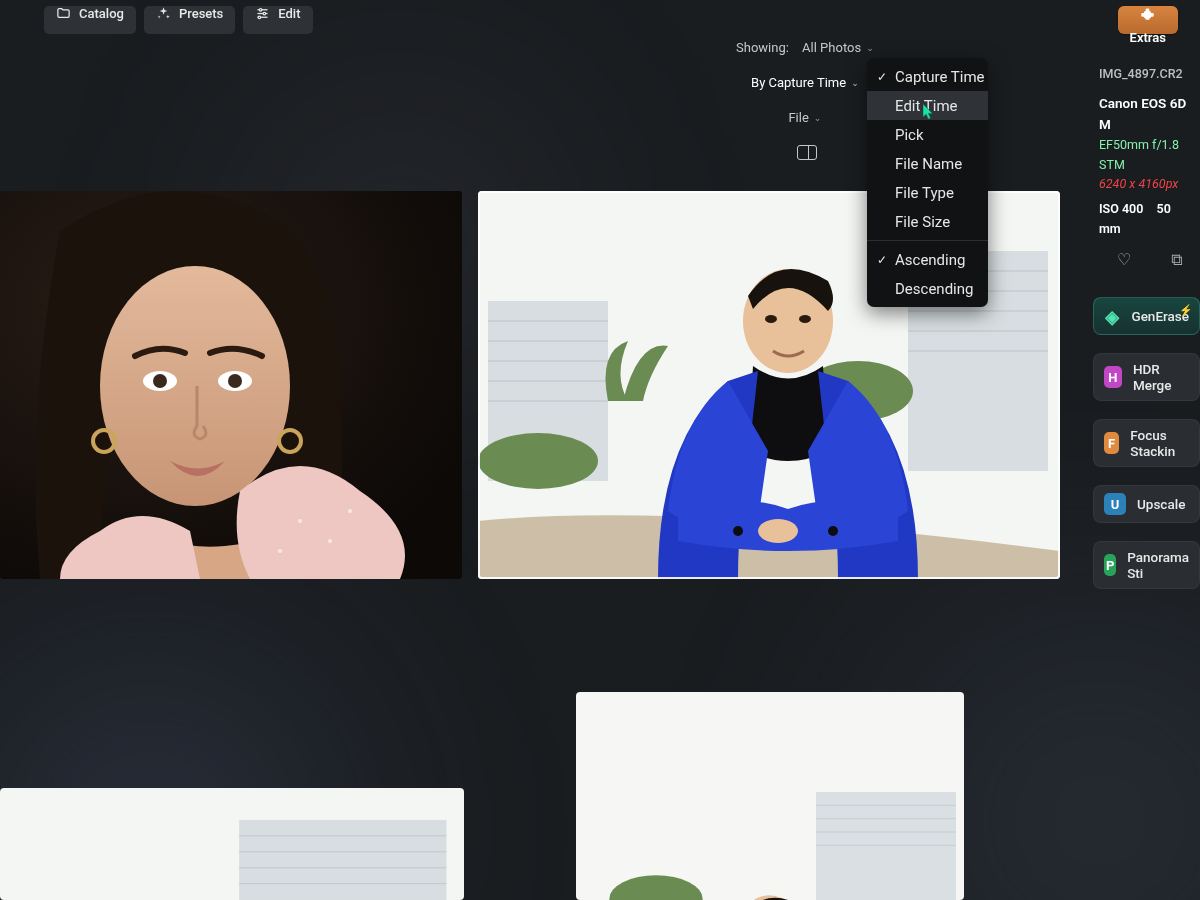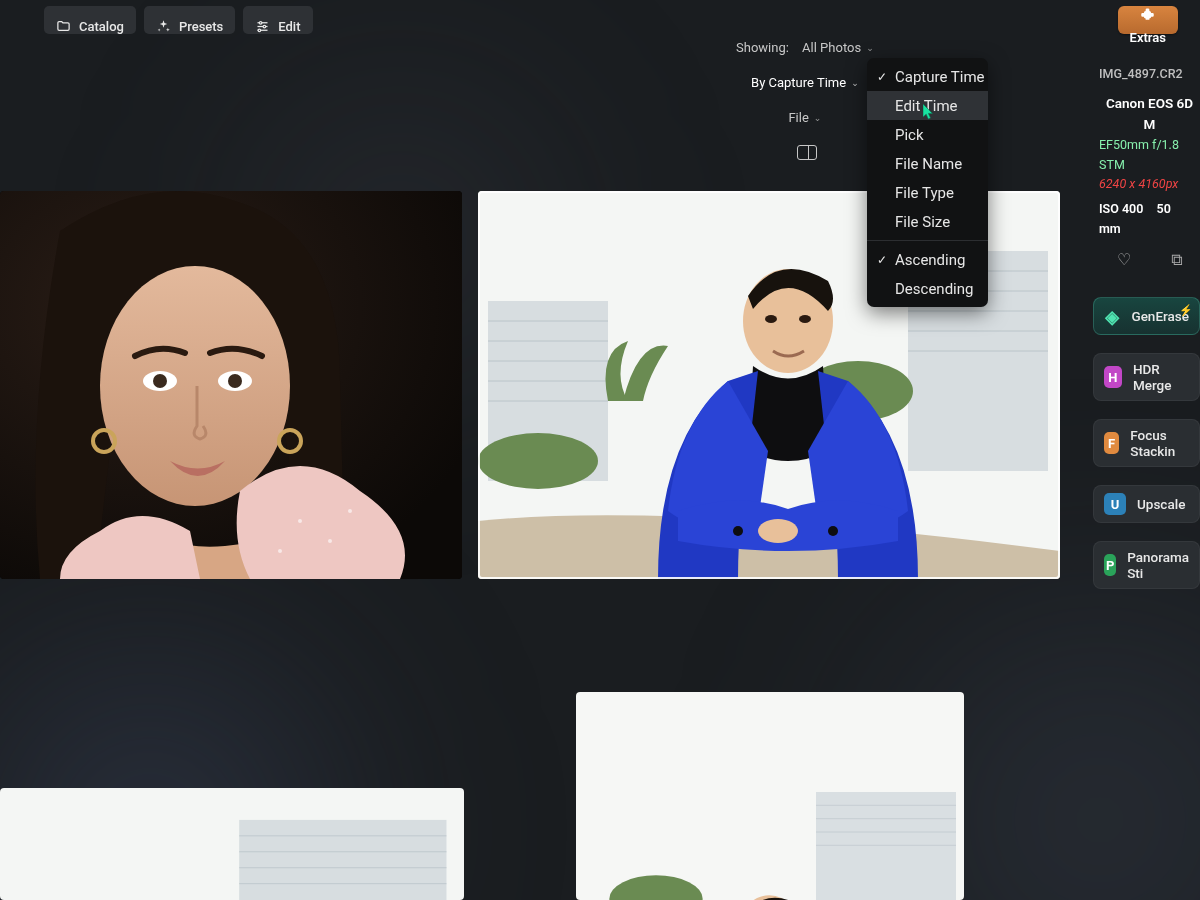--- a/index.html
+++ b/index.html
@@ -17,21 +17,21 @@
   }
   .bg-glow-1 { width: 600px; height: 500px; background: radial-gradient(circle, rgba(60,70,95,0.55), transparent 70%); left: -150px; top: 580px; }
   .bg-glow-2 { width: 700px; height: 600px; background: radial-gradient(circle, rgba(70,80,100,0.35), transparent 70%); right: -250px; top: 520px; }
   .bg-glow-3 { width: 500px; height: 400px; background: radial-gradient(circle, rgba(80,85,100,0.25), transparent 70%); left: 150px; top: 40px; }
 
   
   .top-toolbar {
     position: absolute; top: 6px; left: 44px; display:flex; gap:8px;
   }
   .tb-btn {
-    display:flex; align-items:flex-end; gap:8px;
+    display:flex; align-items:flex-start; gap:8px;
     height:28px; padding:0 12px;
     background:#2e3135; border-radius:5px;
     color:#e8e8e8; font-size:13px; font-weight:500;
     cursor:pointer;
   }
   .tb-btn .ic { width:15px; height:15px; display:flex; align-items:center; justify-content:center; }
 
   .extras-btn {
     position:absolute; top:6px; right:22px;
     display:flex; align-items:center; gap:6px;
@@ -85,21 +85,21 @@
   }
   .thumb svg { width:100%; height:100%; display:block; }
 
   
   .right-panel {
     position:absolute; top:58px; right:0; width:113px; height:842px;
     color:#dcdcdc;
   }
   .info-block { padding:6px 0 0 12px; font-size:12.5px; line-height:1.55; }
   .info-block .fname { color:#bfbfbf; font-weight:500; margin-bottom:10px; }
-  .info-block .camera { color:#fff; font-weight:600; font-size:13.5px;text-align:center; }
+  .info-block .camera { color:#fff; font-weight:600; font-size:13.5px; }
   .info-block .lens { color:#86efac; }
   .info-block .dims { color:#ef4444;font-style:italic; }
   .info-block .expo { color:#fff; font-weight:600; margin-top:6px;}
   .info-block .expo span { margin-right:10px; }
 
   .heart-row { display:flex; gap:40px; padding:12px 0 0 30px; color:#a8a8a8; font-size:16px;}
 
   .tool-list { margin-top:28px; display:flex; flex-direction:column; gap:18px; padding-left:6px;}
   .tool-item {
     display:flex; align-items:center; gap:11px;

